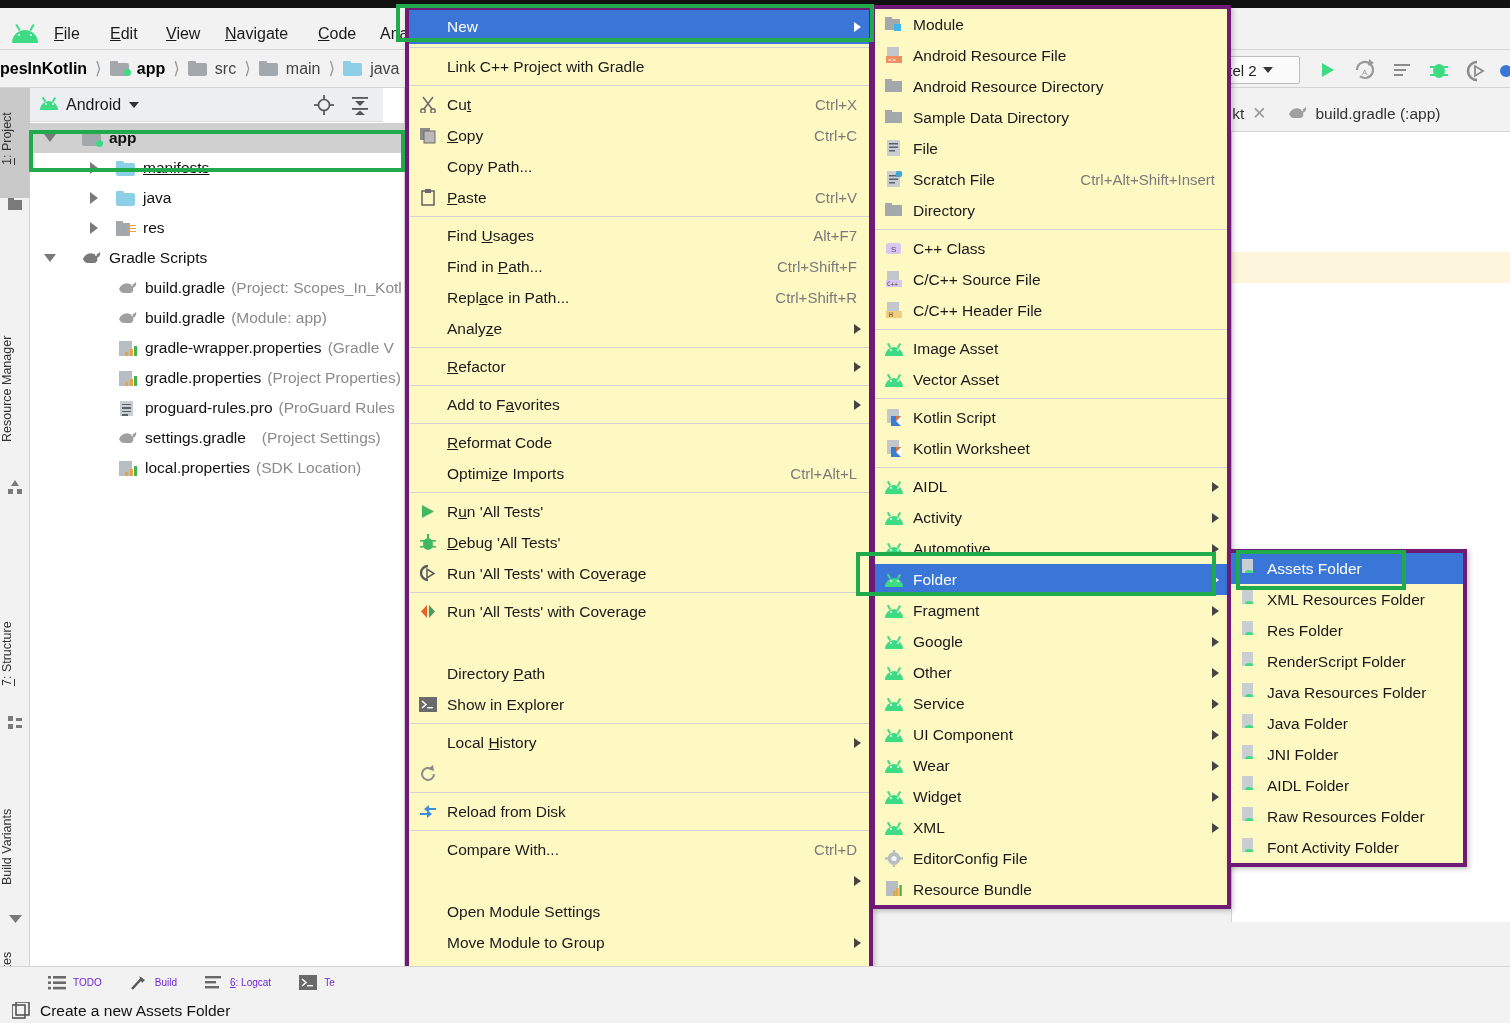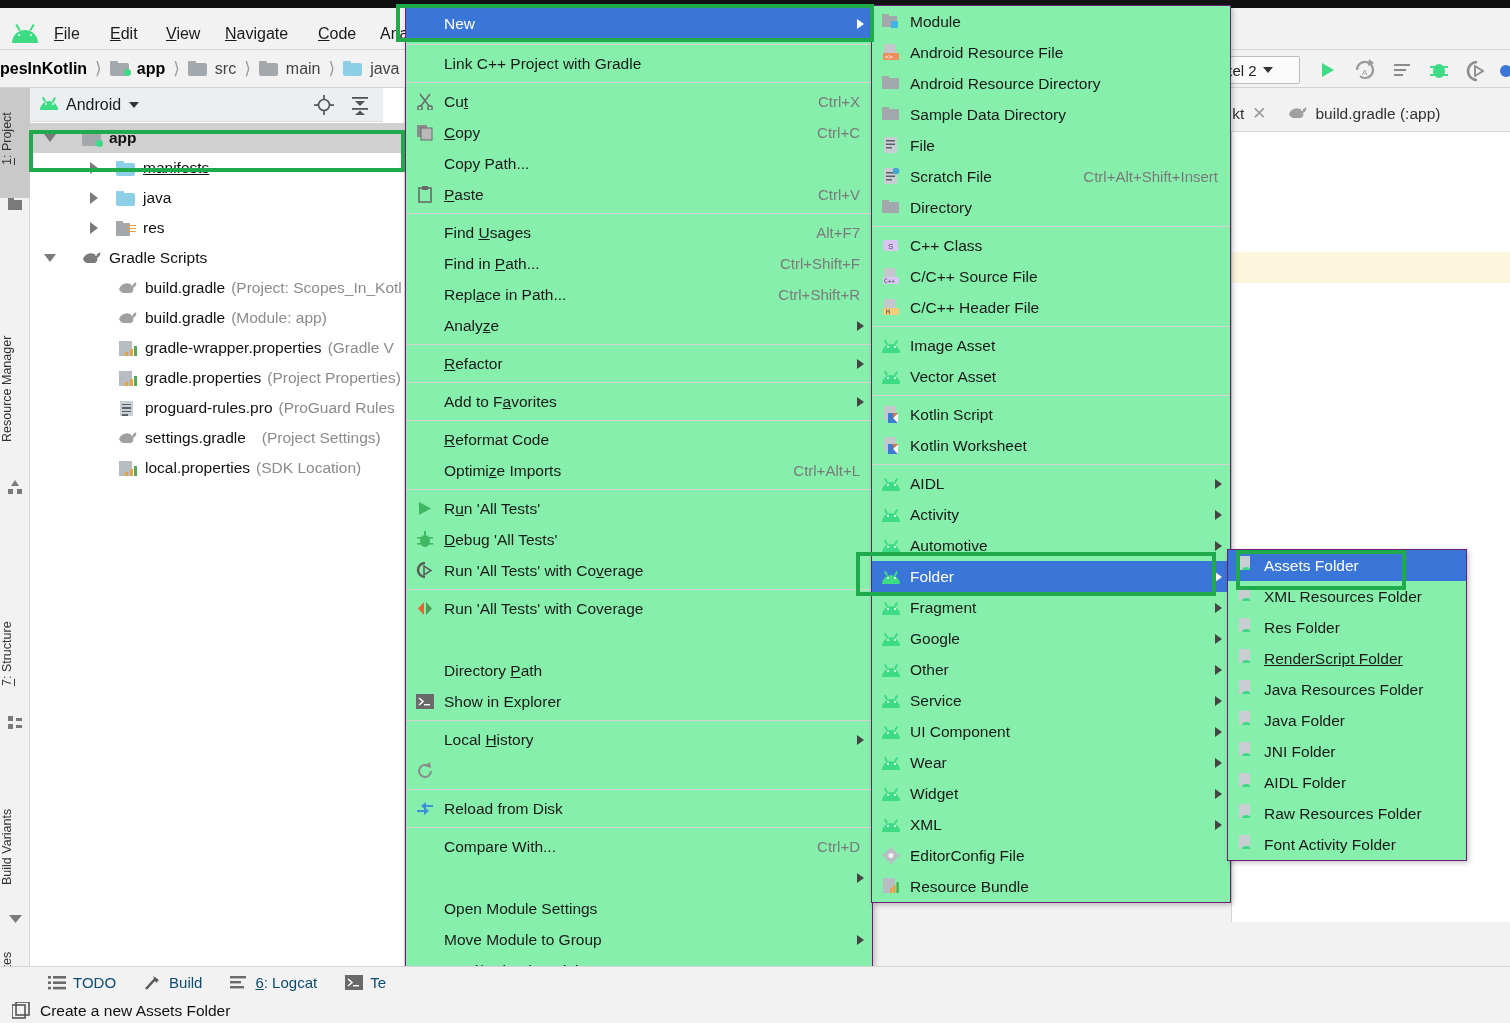--- a/index.html
+++ b/index.html
@@ -134,33 +134,33 @@
     position:absolute; left:1190px; top:132px; width:42px; height:790px;
     background:#f2f2f2; border-right:1px solid #d4d4d4;
   }
 
   
   .bottombar {
     position:absolute; left:0px; top:966px; width:1510px; height:32px;
     background:#f2f2f2; border-top:1px solid #d4d4d4;
     display:flex; align-items:center;
   }
-  .bb-item { display:flex; align-items:center; font-size:15px; color:#0c4a6e; margin-right:28px; white-space:nowrap;}
+  .bb-item { display:flex; align-items:center; font-size:10px; color:#6d28d9; margin-right:28px; white-space:nowrap;}
   .bb-ico { width:18px; height:16px; margin-right:7px; position:relative; display:inline-block;}
 
   .statusbar {
     position:absolute; left:0px; top:998px; width:1510px; height:25px;
     background:#f2f2f2; display:flex; align-items:center;
   }
   .status-text { font-size:15.5px; color:#111; margin-left:8px; }
 
   
   .menu {
-    position:absolute; background:#86efac;
-    border:1px solid #701a75;
+    position:absolute; background:#fef9c3;
+    border:4px solid #701a75;
     box-shadow: 2px 2px 5px rgba(0,0,0,0.22);
     font-size:15.5px; color:#1a1a1a;text-align:center;
   }
   .mi {
     position:relative; height:31px; display:flex; align-items:center;
     padding-left:38px; padding-right:12px; white-space:nowrap;
   }
   .mi.sel { background:#3a76d8; color:#ffffff; }
   .mi .acc { margin-left:auto; color:#7a7a7a; padding-left:26px; font-size:15px;}
   .mi .sub-arrow {
@@ -994,21 +994,21 @@
     </div>
     <div class="mi" style="padding-left:36px;">
       <span class="mic" style="top:6px;">
         <svg width="18" height="18" viewBox="0 0 18 18">
             <rect x="1" y="0" width="11" height="14" fill="#c9ced3"></rect>
             <path d="M4 14a4.2 3 0 0 1 8.4 0z" fill="#3ddc84"></path>
           </svg>
       </span>
       <span>Res Folder</span>
     </div>
-    <div class="mi" style="padding-left:36px;text-decoration:underline;">
+    <div class="mi" style="padding-left:36px;">
       <span class="mic" style="top:6px;">
         <svg width="18" height="18" viewBox="0 0 18 18">
             <rect x="1" y="0" width="11" height="14" fill="#c9ced3"></rect>
             <path d="M4 14a4.2 3 0 0 1 8.4 0z" fill="#3ddc84"></path>
           </svg>
       </span>
       <span>RenderScript Folder</span>
     </div>
     <div class="mi" style="padding-left:36px;">
       <span class="mic" style="top:6px;">

